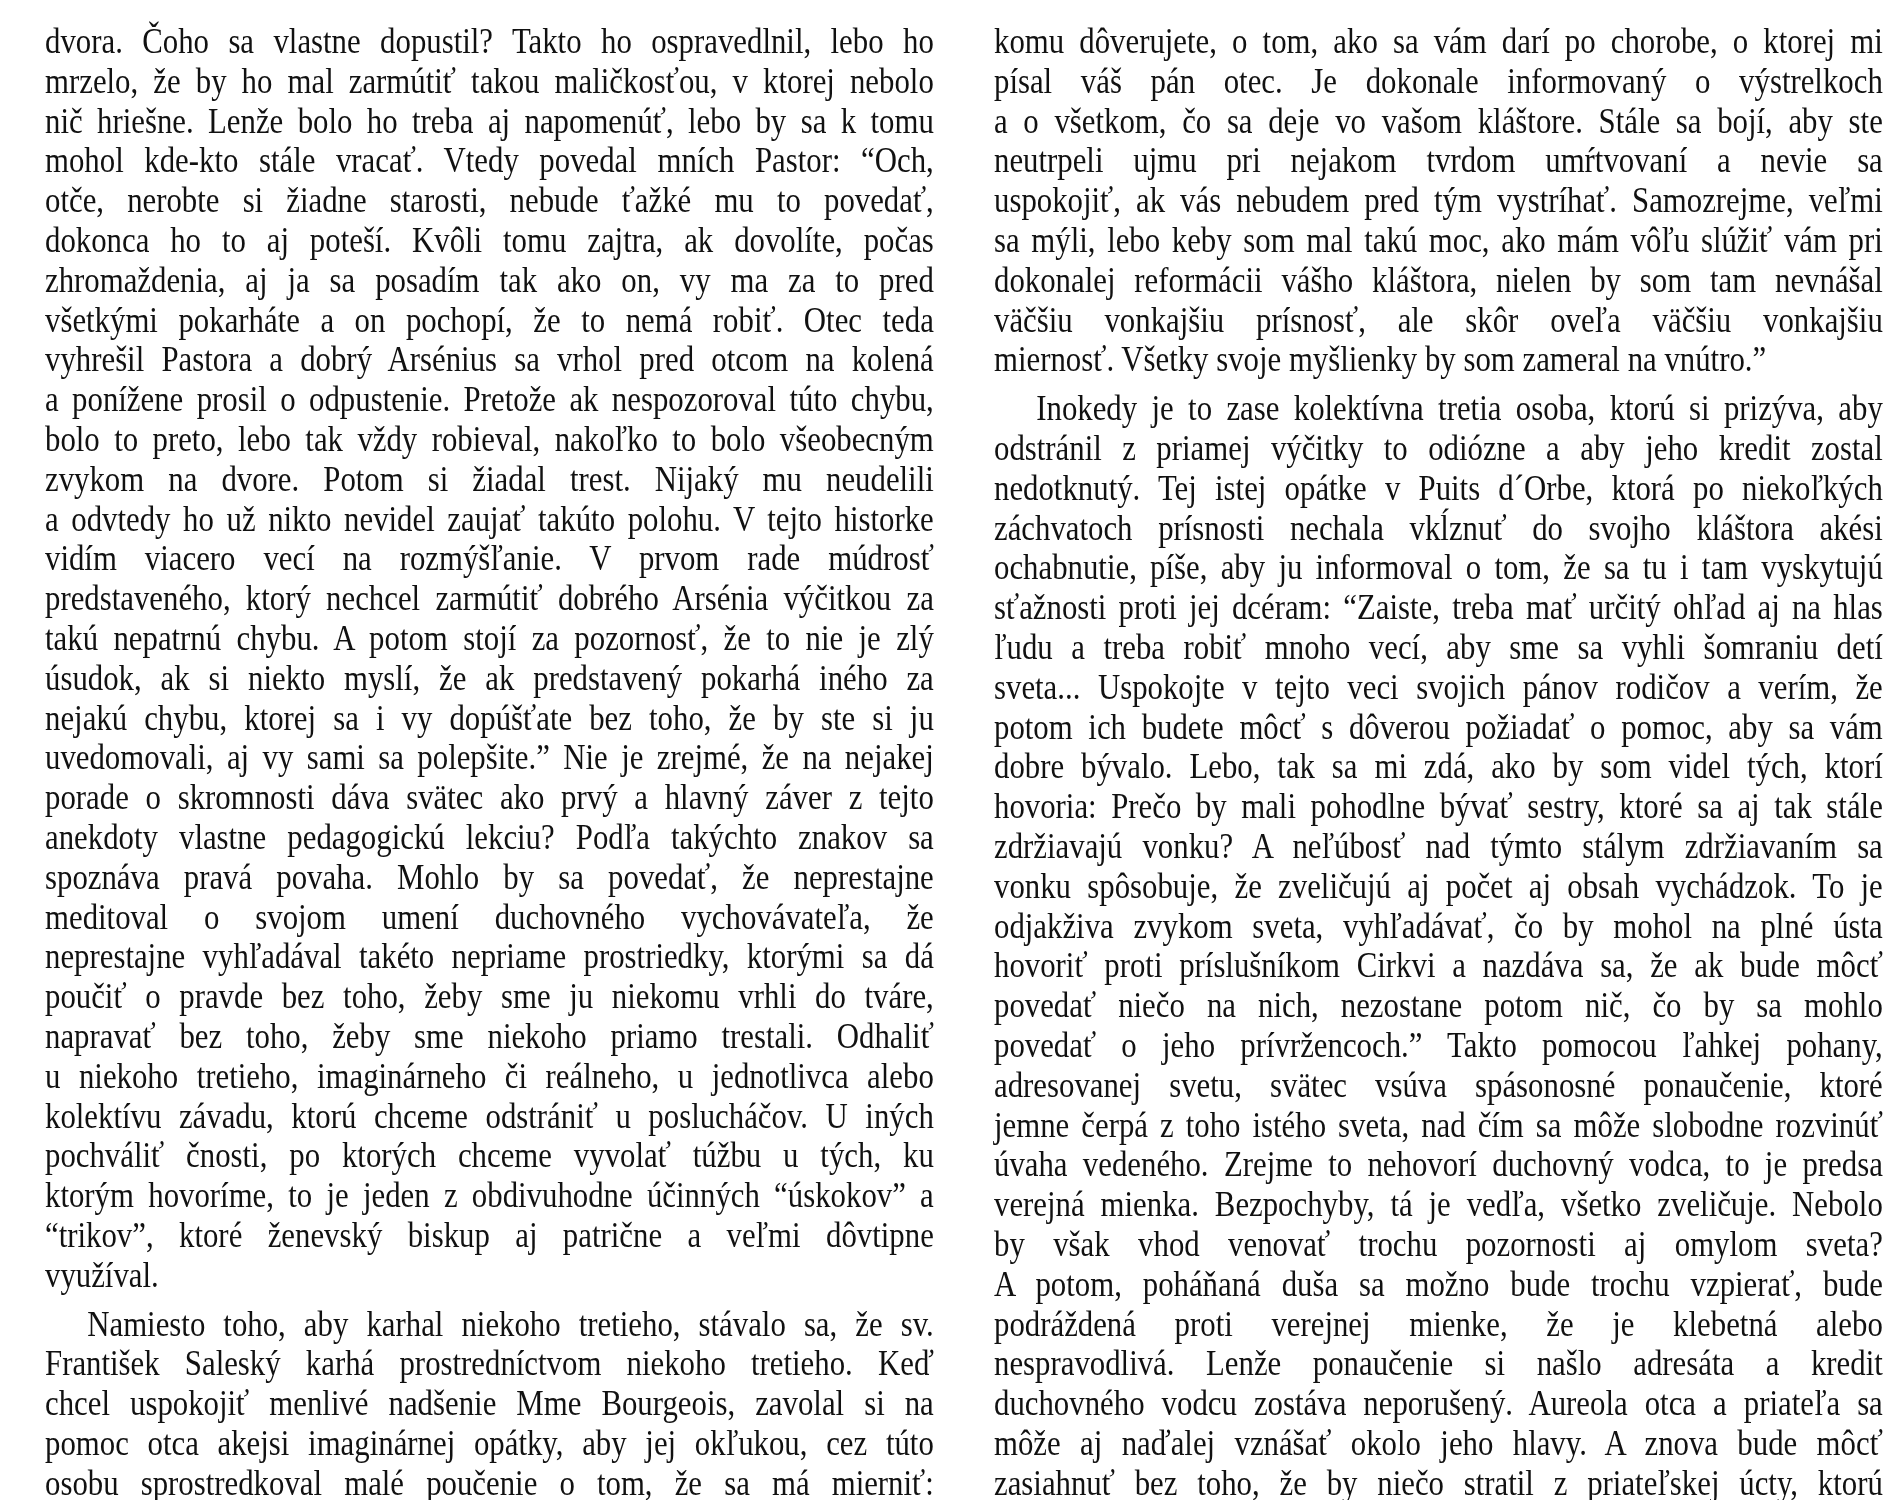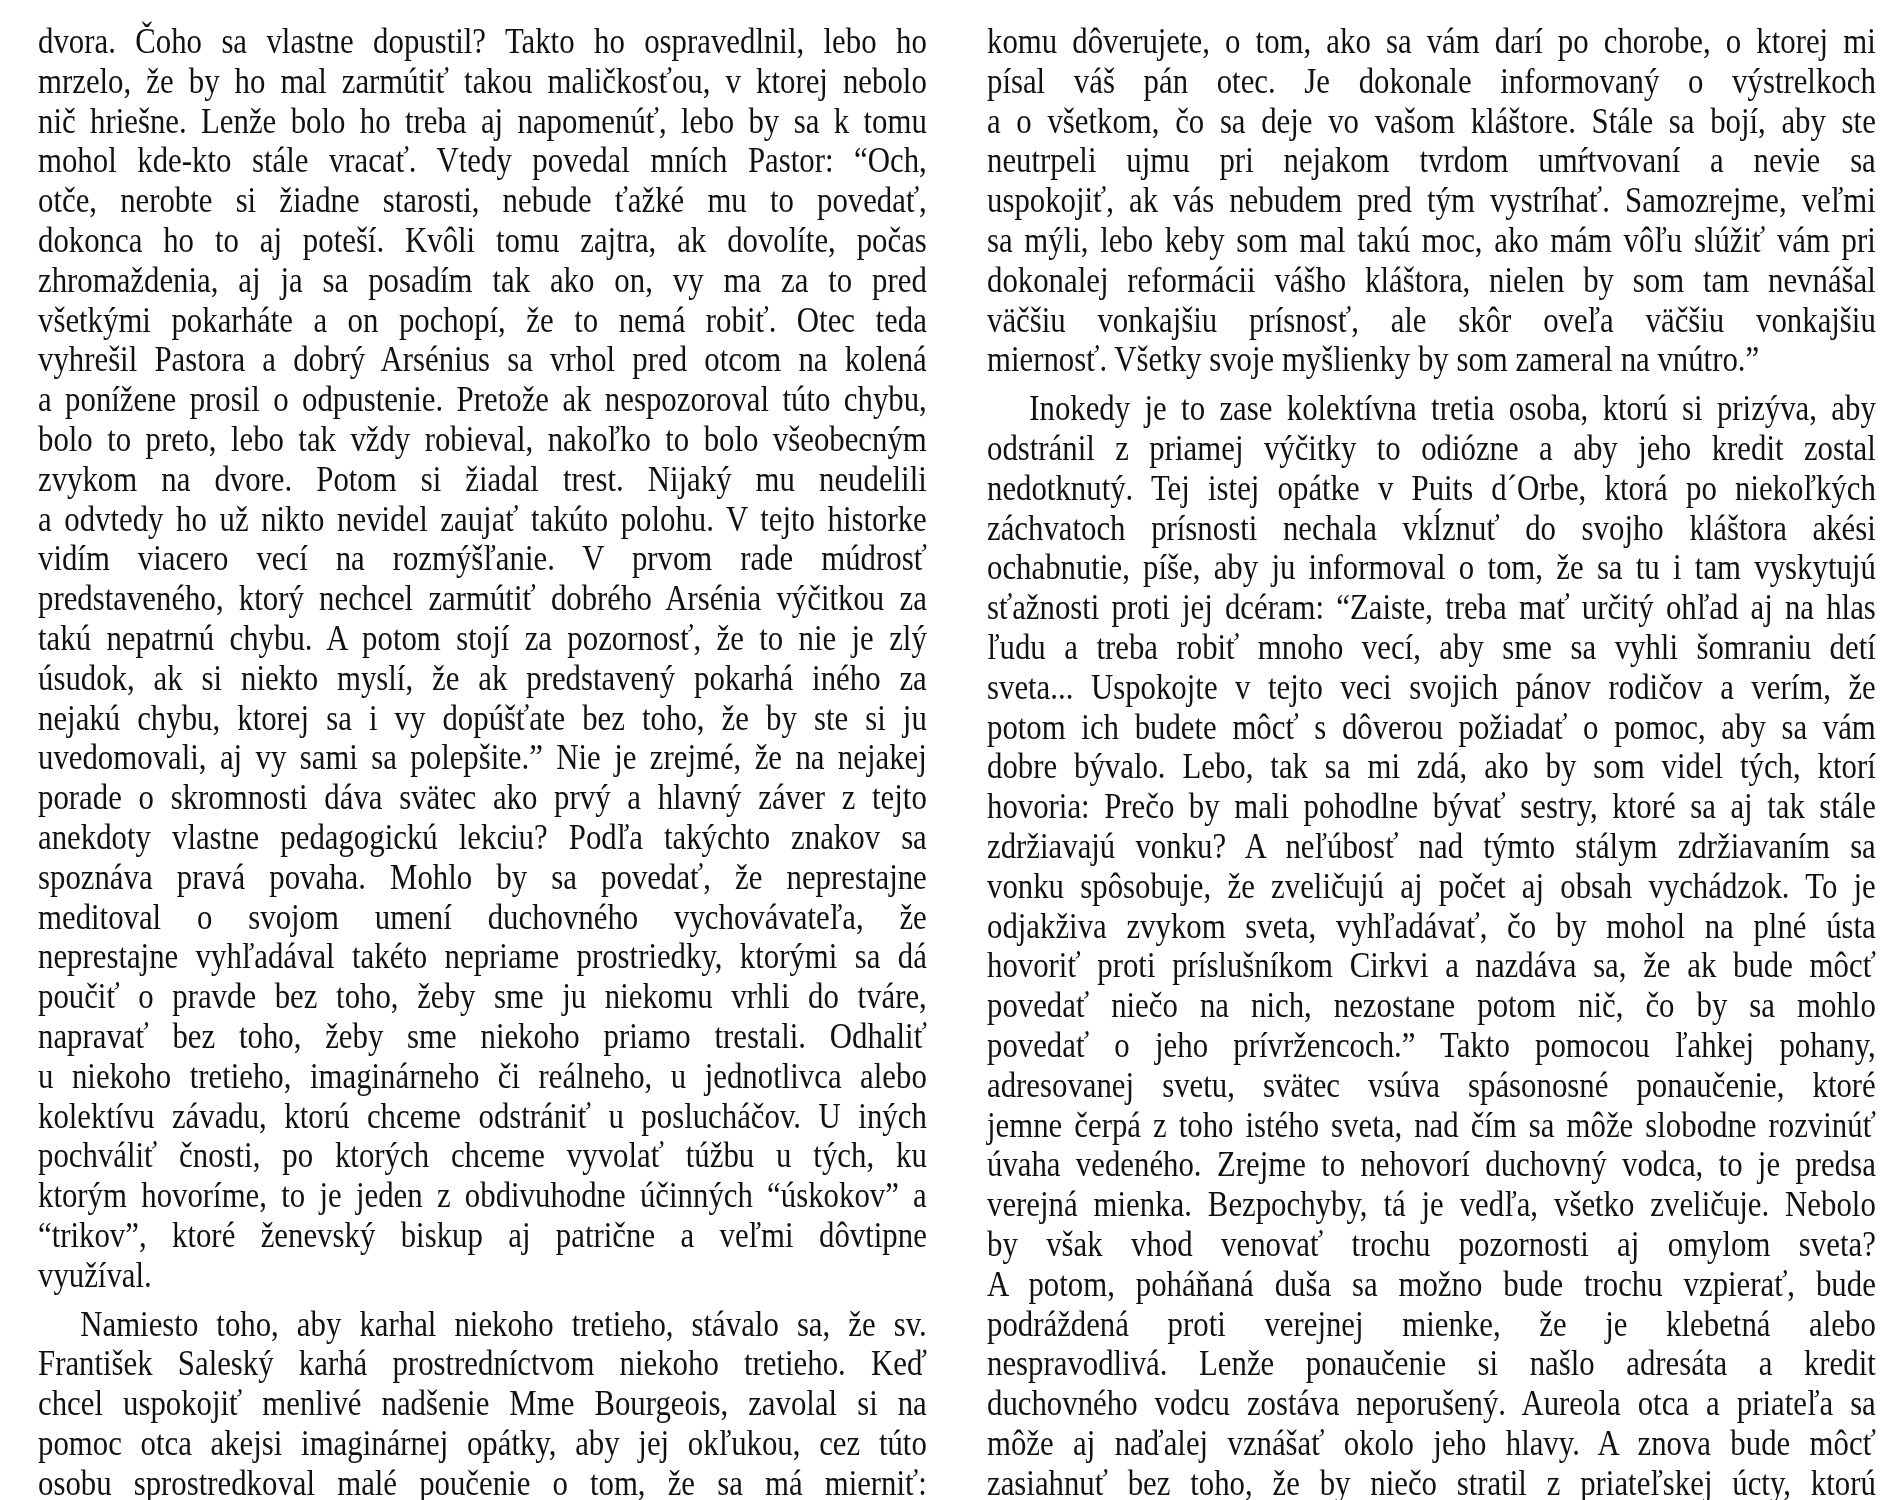--- a/index.html
+++ b/index.html
@@ -1,17 +1,17 @@
 <!DOCTYPE html>
 <html><head>
 <meta charset="utf-8">
 <style>
   html, body { margin: 0; padding: 0; background: #ffffff; }
   body { width: 1894px; height: 1500px; position: relative; overflow: hidden; }
-  .page { position: absolute; left: 9px; top: 0; width: 1520px; height: 1500px; background: #fff; }
+  .page { position: absolute; left: 16px; top: 0; width: 1520px; height: 1500px; background: #fff; }
   .col { position: absolute; top: 22px; width: 1010px; transform-origin: 0 0; transform: scaleX(0.88); }
   .col-left { left: 29px; }
   .col-right { left: 978px; }
   .line {
     display: block;
     font-family: "Liberation Serif", "DejaVu Serif", serif;
     font-size: 35px;
     line-height: 39.8px;
     height: 39.8px;
     color: #111;

